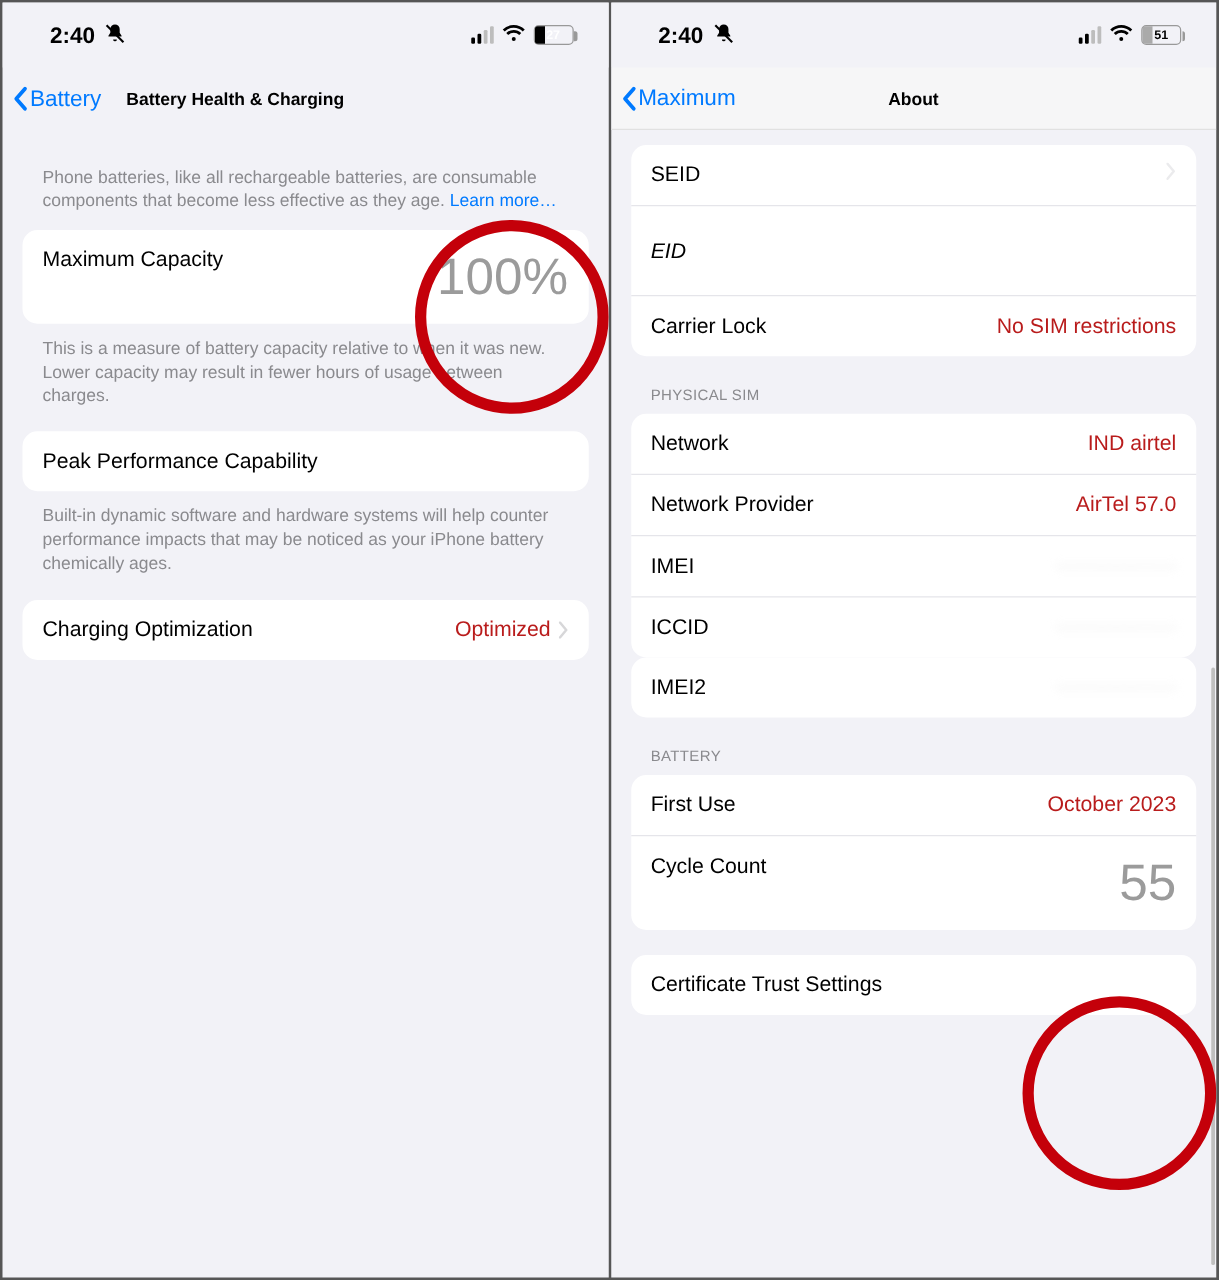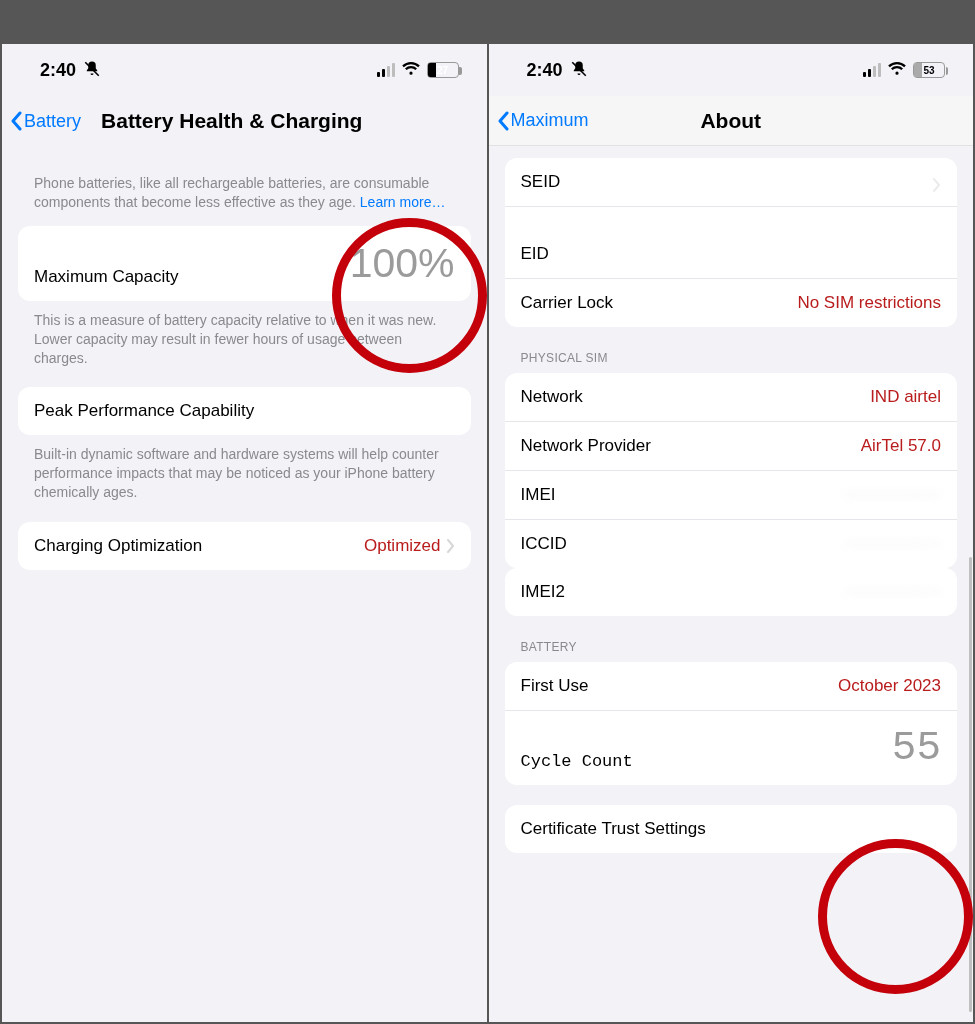--- a/index.html
+++ b/index.html
@@ -8,21 +8,20 @@
     background: #565656;
     width: 975px; height: 1024px;
     display: flex; gap: 2px; padding: 2px;
   }
   .phone {
     flex: 1;
     background: #f2f2f7;
     display: flex; flex-direction: column;
     position: relative;
     overflow: hidden;
-    margin-top: 42px;
   }
   
   .status-bar {
     height: 52px;
     display: flex; align-items: center; justify-content: space-between;
     padding: 0 28px 0 38px;
     background: #f2f2f7;
   }
   .sb-left { display: flex; align-items: center; gap: 7px; font-size: 18px; font-weight: 600; }
   .sb-right { display: flex; align-items: center; gap: 6px; }
@@ -39,33 +38,33 @@
   .battery-fill { height: 100%; background:#000; border-radius:2px 0 0 2px;}
   .battery-num { position:absolute; width:100%; text-align:center; font-size:10px; font-weight:600; color:#fff;}
   .battery-pill.light .battery-num { color:#000; }
   .battery-pill.light .battery-fill { background:#aaa; }
   
   .nav {
     height: 50px; display:flex; align-items:center;
     padding: 0 8px;
   }
   .back { display:flex; align-items:center; color:#007aff; font-size:18px; gap:2px; }
-  .nav-title { font-size:21px; font-weight:600; color:#000; margin-left:20px;}
+  .nav-title { font-size:14px; font-weight:600; color:#000; margin-left:20px;}
   .nav-title.centered { position:absolute; left:50%; transform:translateX(-50%); margin:0;}
   .chevron-left { width:12px; height:20px; }
   
   .content { padding: 0 16px 0 16px; flex:1; overflow:hidden;}
   .note { color:#8a8a8e; font-size:14px; line-height:1.35; padding: 28px 16px 14px 16px;}
   .note a { color:#007aff; text-decoration:none;}
   .card {
     background:#fff; border-radius:12px;
     padding: 0;
   }
   .row {
-    display:flex; align-items:flex-end; justify-content:space-between;
+    display:flex; align-items:flex-start; justify-content:space-between;
     padding: 14px 16px; min-height:48px;
     font-size:17px; color:#000;
   }
   .row + .row { border-top:0.5px solid #e5e5ea;}
   .row .value { color:#b91c1c; font-size:17px; display:flex; align-items:center; gap:6px;}
   .row .value.big { font-size:41px; color:#9b9b9b; font-weight:400;}
   .chevron-right { width:8px; height:14px; opacity:0.35;}
   .footer-note { color:#8a8a8e; font-size:14px; line-height:1.35; padding:10px 16px 20px 16px;}
   .section-header {
     color:#8a8a8e; font-size:12px; text-transform:uppercase; letter-spacing:0.3px;
@@ -184,21 +183,21 @@
           <span class="b1"></span>
           <span class="b2"></span>
           <span class="b3"></span>
           <span class="b4"></span>
         </div>
       <span><svg width="20" height="16" viewBox="0 0 24 20" fill="#000">
             <path d="M12 18.5a2 2 0 1 0 0-4 2 2 0 0 0 0 4zM4.5 10.5a10.6 10.6 0 0 1 15 0l-2 2a7.8 7.8 0 0 0-11 0l-2-2zM1 7a15.6 15.6 0 0 1 22 0l-2 2a12.7 12.7 0 0 0-18 0L1 7z"></path>
           </svg></span>
       <div class="battery-pill light">
         <div class="battery-fill" style="width:28%;"></div>
-        <span class="battery-num">53</span>
+        <span class="battery-num">51</span>
       </div>
     </div>
   </div>
 
   <div class="nav">
     <div class="back">
       <svg class="chevron-left" viewBox="0 0 12 20" fill="none">
           <path d="M10 2 3 10l7 8" stroke="#007aff" stroke-width="3" stroke-linecap="round" stroke-linejoin="round"></path>
         </svg>
       <span>Maximum</span>
@@ -209,21 +208,21 @@
   <div class="content">
     <div class="card truncated-top">
       <div class="row">
         <span>SEID</span>
         <span class="value">
             <svg class="chevron-right" viewBox="0 0 8 14" fill="none">
               <path d="M1 1l5 6-5 6" stroke="#c7c7cc" stroke-width="2" stroke-linecap="round" stroke-linejoin="round"></path>
             </svg>
           </span>
       </div>
-      <div class="row" style="min-height:72px; align-items:flex-end;">
+      <div class="row" style="min-height:72px; align-items:center;font-style:italic;">
         <span>EID</span>
       </div>
       <div class="row">
         <span>Carrier Lock</span>
         <span class="value">No SIM restrictions</span>
       </div>
     </div>
 
     <div class="section-header">PHYSICAL SIM</div>
     <div class="card">
@@ -251,21 +250,21 @@
         <span class="value blurbox">────────</span>
       </div>
     </div>
 
     <div class="section-header">BATTERY</div>
     <div class="card">
       <div class="row">
         <span>First Use</span>
         <span class="value">October 2023</span>
       </div>
-      <div class="row" style="min-height:70px;font-family:Liberation Mono, monospace;">
+      <div class="row" style="min-height:70px;">
         <span>Cycle Count</span>
         <span class="value big">55</span>
       </div>
     </div>
 
     <div style="height:20px;"></div>
     <div class="card">
       <div class="row">
         <span>Certificate Trust Settings</span>
       </div>

